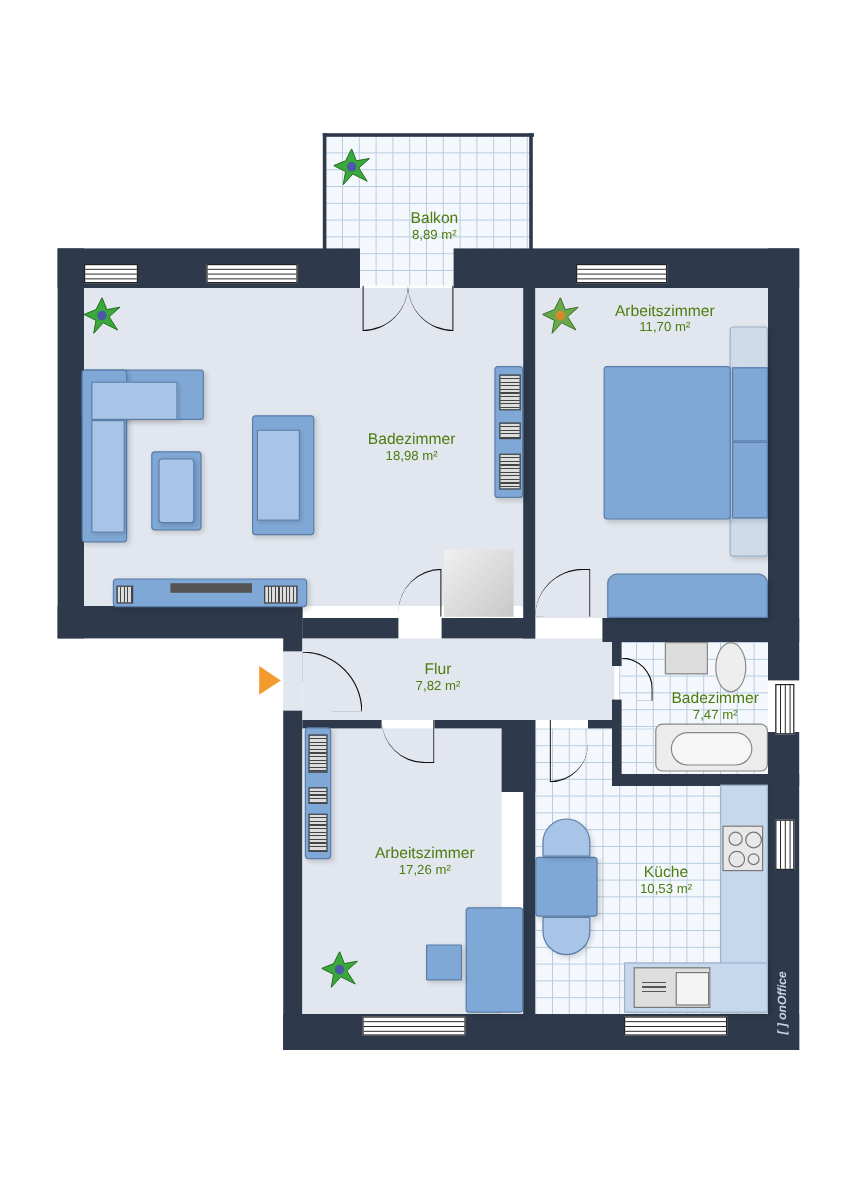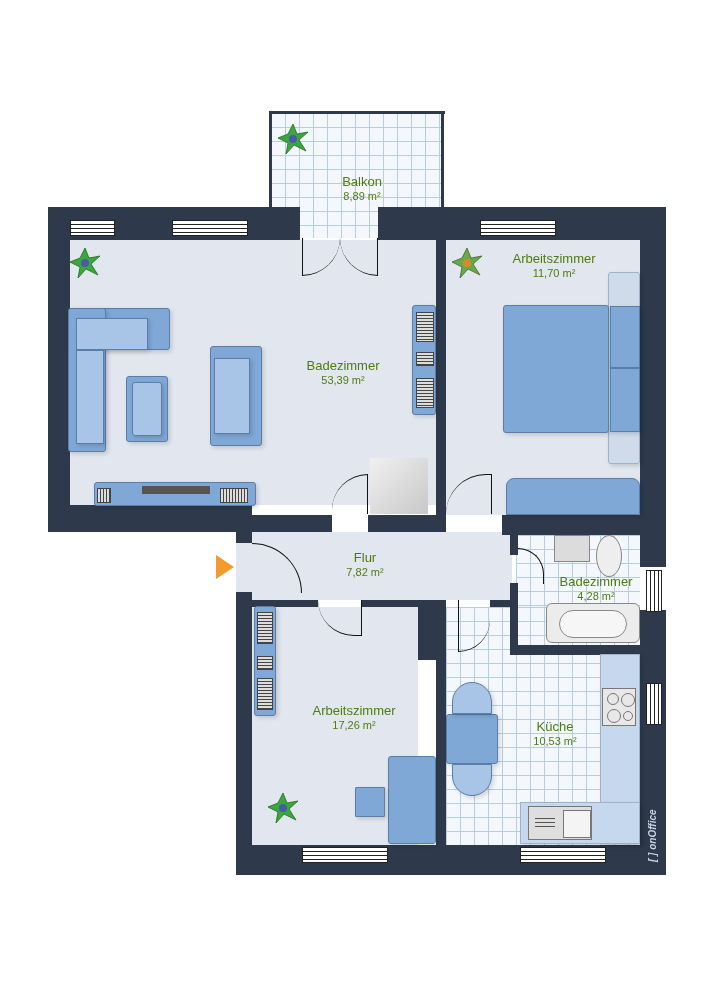--- a/index.html
+++ b/index.html
@@ -155,33 +155,33 @@
       <polygon points="15,0 19,10 30,8 21,16 28,27 16,21 8,30 10,19 0,14 10,10" fill="#3ba83b" stroke="#1f6b1f" stroke-width="0.8"></polygon>
       <circle cx="15" cy="15" r="4" fill="#4a5aa8"></circle>
     </svg>
 
   <div class="label" style="left:362px;top:174px;">
     <span class="name">Balkon</span>
     <span class="area">8,89 m²</span>
   </div>
   <div class="label" style="left:343px;top:358px;">
     <span class="name">Badezimmer</span>
-    <span class="area">53,39 m²</span>
+    <span class="area">18,98 m²</span>
   </div>
   <div class="label" style="left:554px;top:251px;">
     <span class="name">Arbeitszimmer</span>
     <span class="area">11,70 m²</span>
   </div>
   <div class="label" style="left:365px;top:550px;">
     <span class="name">Flur</span>
     <span class="area">7,82 m²</span>
   </div>
   <div class="label" style="left:596px;top:574px;">
     <span class="name">Badezimmer</span>
-    <span class="area">4,28 m²</span>
+    <span class="area">7,47 m²</span>
   </div>
   <div class="label" style="left:354px;top:703px;">
     <span class="name">Arbeitszimmer</span>
     <span class="area">17,26 m²</span>
   </div>
   <div class="label" style="left:555px;top:719px;">
     <span class="name">Küche</span>
     <span class="area">10,53 m²</span>
   </div>
 

